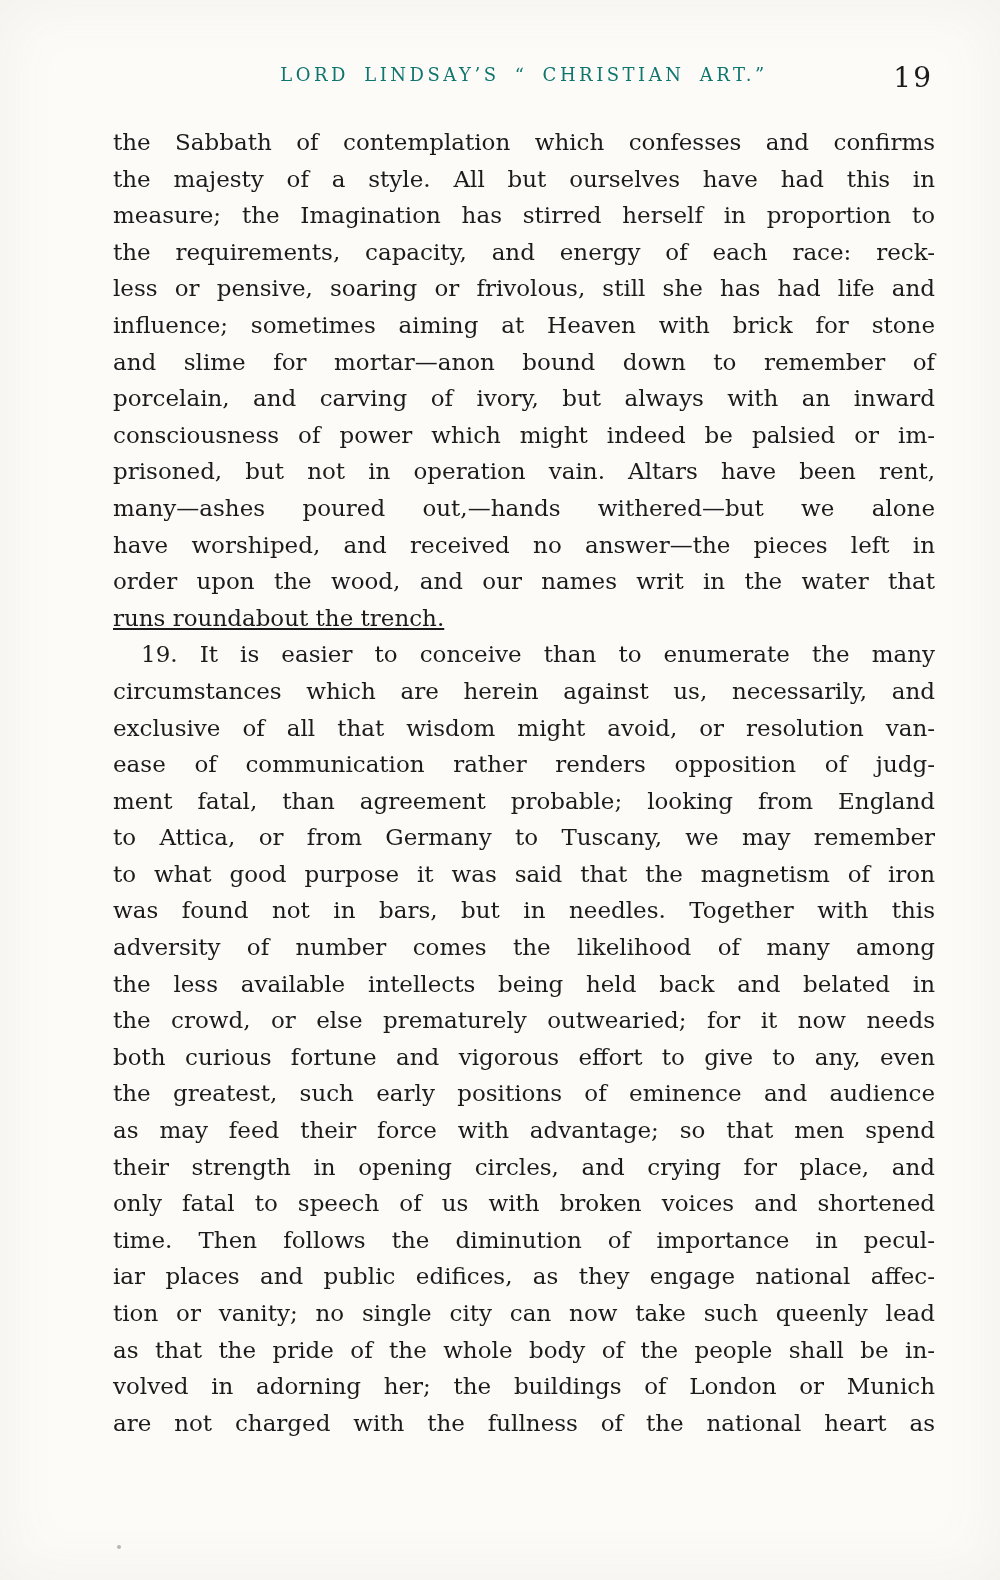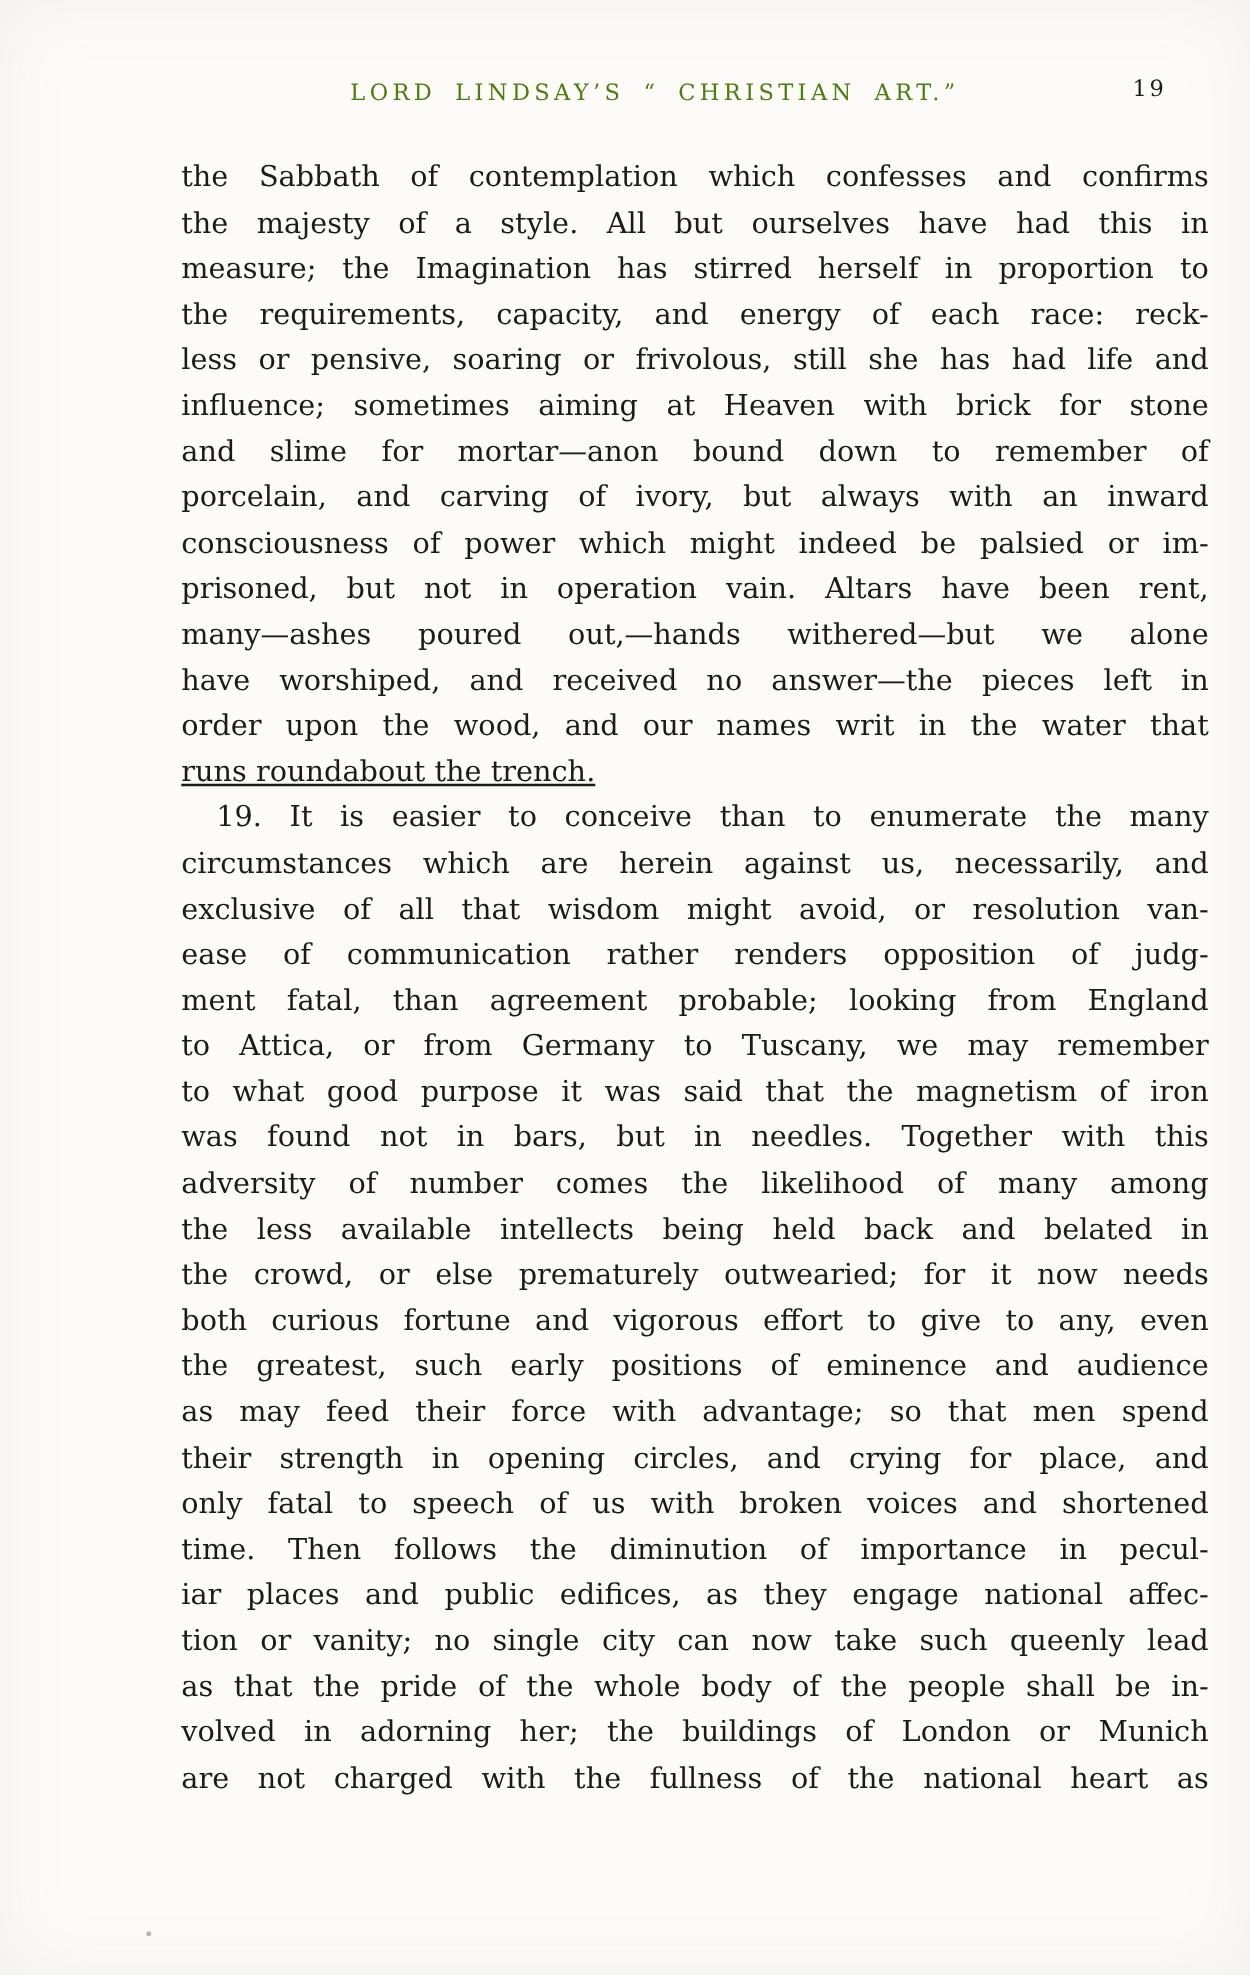--- a/index.html
+++ b/index.html
@@ -29,37 +29,36 @@
     position: absolute;
     top: 64px;
     left: 113px;
     width: 822px;
     text-align: center;
   }
   .head-title {
     font-size: 18px;
     letter-spacing: 3.5px;
     word-spacing: 6px;
-    color: #4d7c0f;
+    color: #0f766e;
   }
   .page-num {
     position: absolute;
     right: 2px;
     top: -3px;
-    font-size: 18px;
+    font-size: 28px;
     letter-spacing: 2px;
     color: #1b1b1b;
   }
   .body-text {
     position: absolute;
     top: 124px;
     left: 113px;
     width: 822px;
     font-size: 23px;
-    margin-left: 32px;
   }
   .line {
     line-height: 36.6px;
     text-align: justify;
     text-align-last: justify;
     -moz-text-align-last: justify;
   }
   .line.last {
     text-align-last: left;
     text-decoration: underline;

